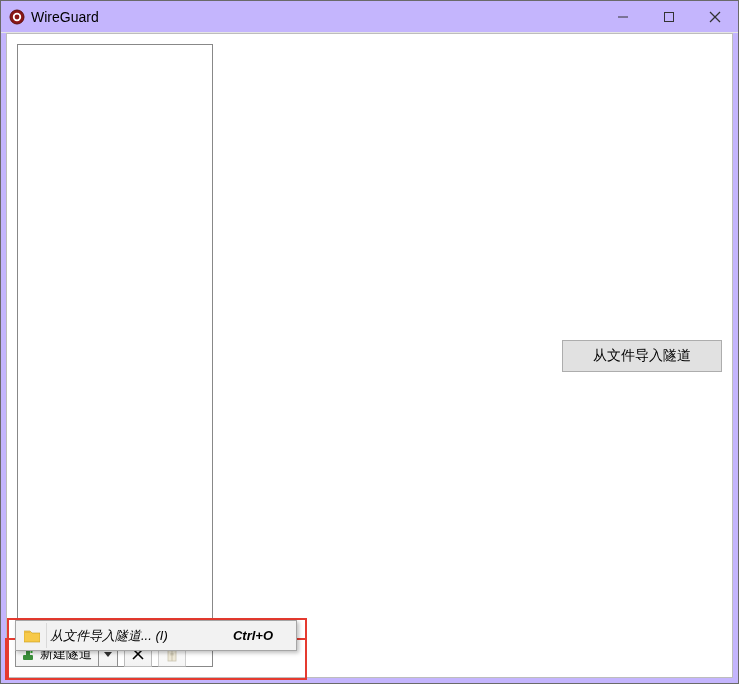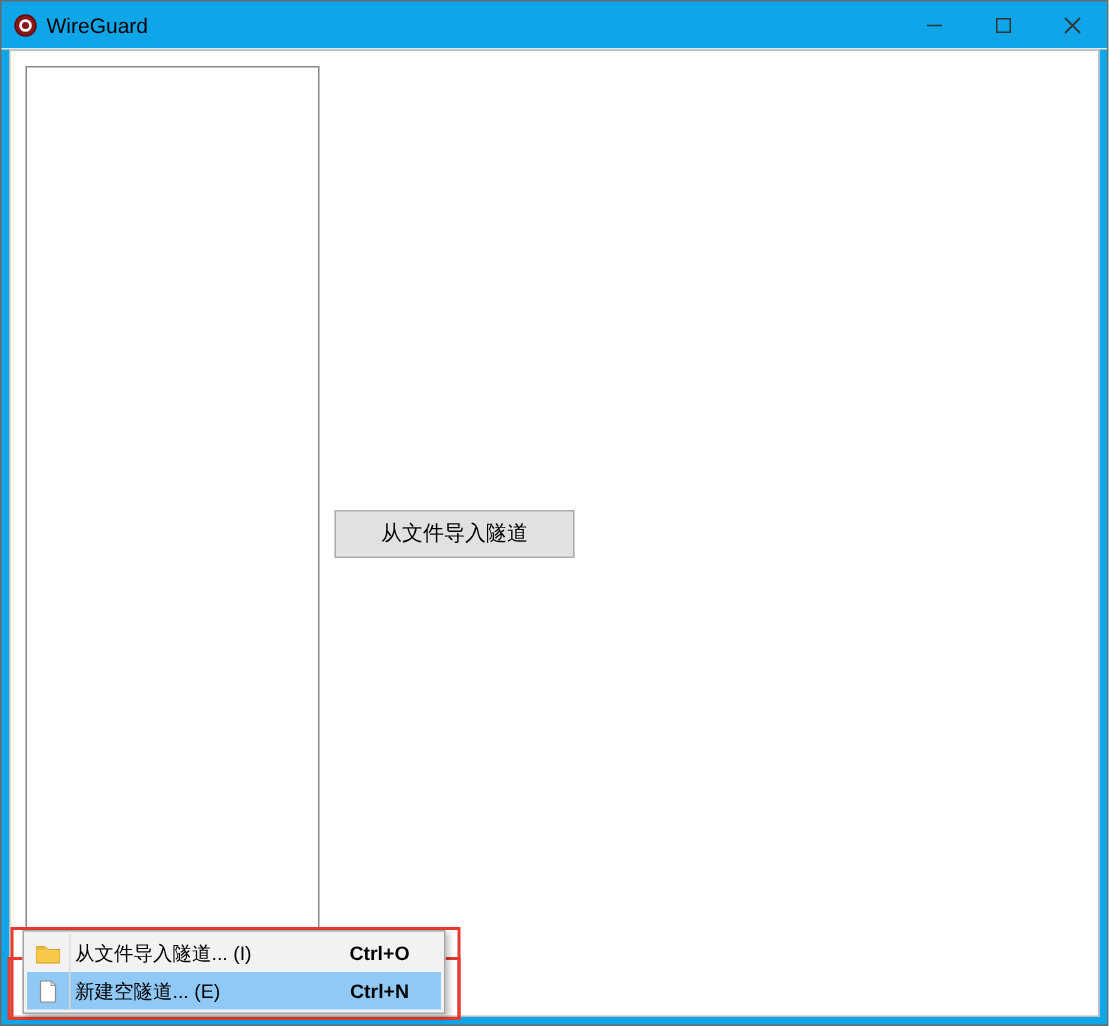--- a/index.html
+++ b/index.html
@@ -8,21 +8,21 @@
     width: 739px; height: 684px;
     font-family: "Microsoft YaHei", "Segoe UI", Tahoma, sans-serif;
     font-size: 13px;
     background: #fff;
     color: #000;
     overflow: hidden;
   }
   .window {
     width: 739px; height: 684px;
     border: 1px solid #6a6a6a;
-    background: #0ea5e9;
+    background: #c4b5fd;
     display: flex;
     flex-direction: column;
     position: relative;
   }
   
   .titlebar {
     height: 32px;
     display: flex;
     align-items: center;
     padding-left: 8px;
@@ -89,21 +89,21 @@
   }
   .left-pane {
     width: 196px;
     border: 1px solid #888;
     background: #fff;
   }
   .right-pane {
     flex: 1;
     display: flex;
     align-items: center;
-    justify-content: flex-start;
+    justify-content: flex-end;
     font-family: Liberation Serif, serif;
   }
   .import-btn {
     border: 1px solid #adadad;
     background: #e1e1e1;
     padding: 6px 30px;
     font-size: 14px;
     font-family: inherit;
   }
   .red-box {
@@ -166,20 +166,21 @@
     position: absolute;
     left: 14px;
     top: 619px; 
     z-index: 20;
   }
   .menu-item {
     display: flex;
     align-items: center;
     height: 25px;
     padding-left: 4px;
+    font-style: italic;
   }
   .menu-item .mi-icon {
     width: 20px; height: 20px;
     display: flex; align-items: center; justify-content: center;
     margin-right: 8px;
     flex-shrink: 0;
   }
   .menu-item .mi-label { flex: 1; }
   .menu-item .mi-shortcut {
     font-weight: bold;
@@ -285,28 +286,18 @@
       <div class="menu-item">
         <span class="mi-icon">
           <svg width="16" height="14" viewBox="0 0 16 14">
             <polygon points="0,2 6,2 8,4 16,4 16,13 0,13" fill="#f7c948" stroke="#c79a1a" stroke-width="0.6"></polygon>
             <rect x="0" y="2" width="6" height="2" fill="#e8b93e"></rect>
           </svg>
         </span>
         <span class="mi-label">从文件导入隧道... (I)</span>
         <span class="mi-shortcut">Ctrl+O</span>
       </div>
-      <div class="menu-item highlight">
-        <span class="mi-icon">
-          <svg width="14" height="16" viewBox="0 0 14 16">
-            <polygon points="2,1 9,1 12,4 12,15 2,15" fill="#fff" stroke="#8a8a8a" stroke-width="0.8"></polygon>
-            <polygon points="9,1 9,4 12,4" fill="#e8e8e8" stroke="#8a8a8a" stroke-width="0.6"></polygon>
-          </svg>
-        </span>
-        <span class="mi-label">新建空隧道... (E)</span>
-        <span class="mi-shortcut">Ctrl+N</span>
-      </div>
     </div>
 
     <div class="red-box" style="left:-8px; top:-2px; width:300px; height:62px;"></div>
   </div>
 
 </div>
 
 </body></html>

